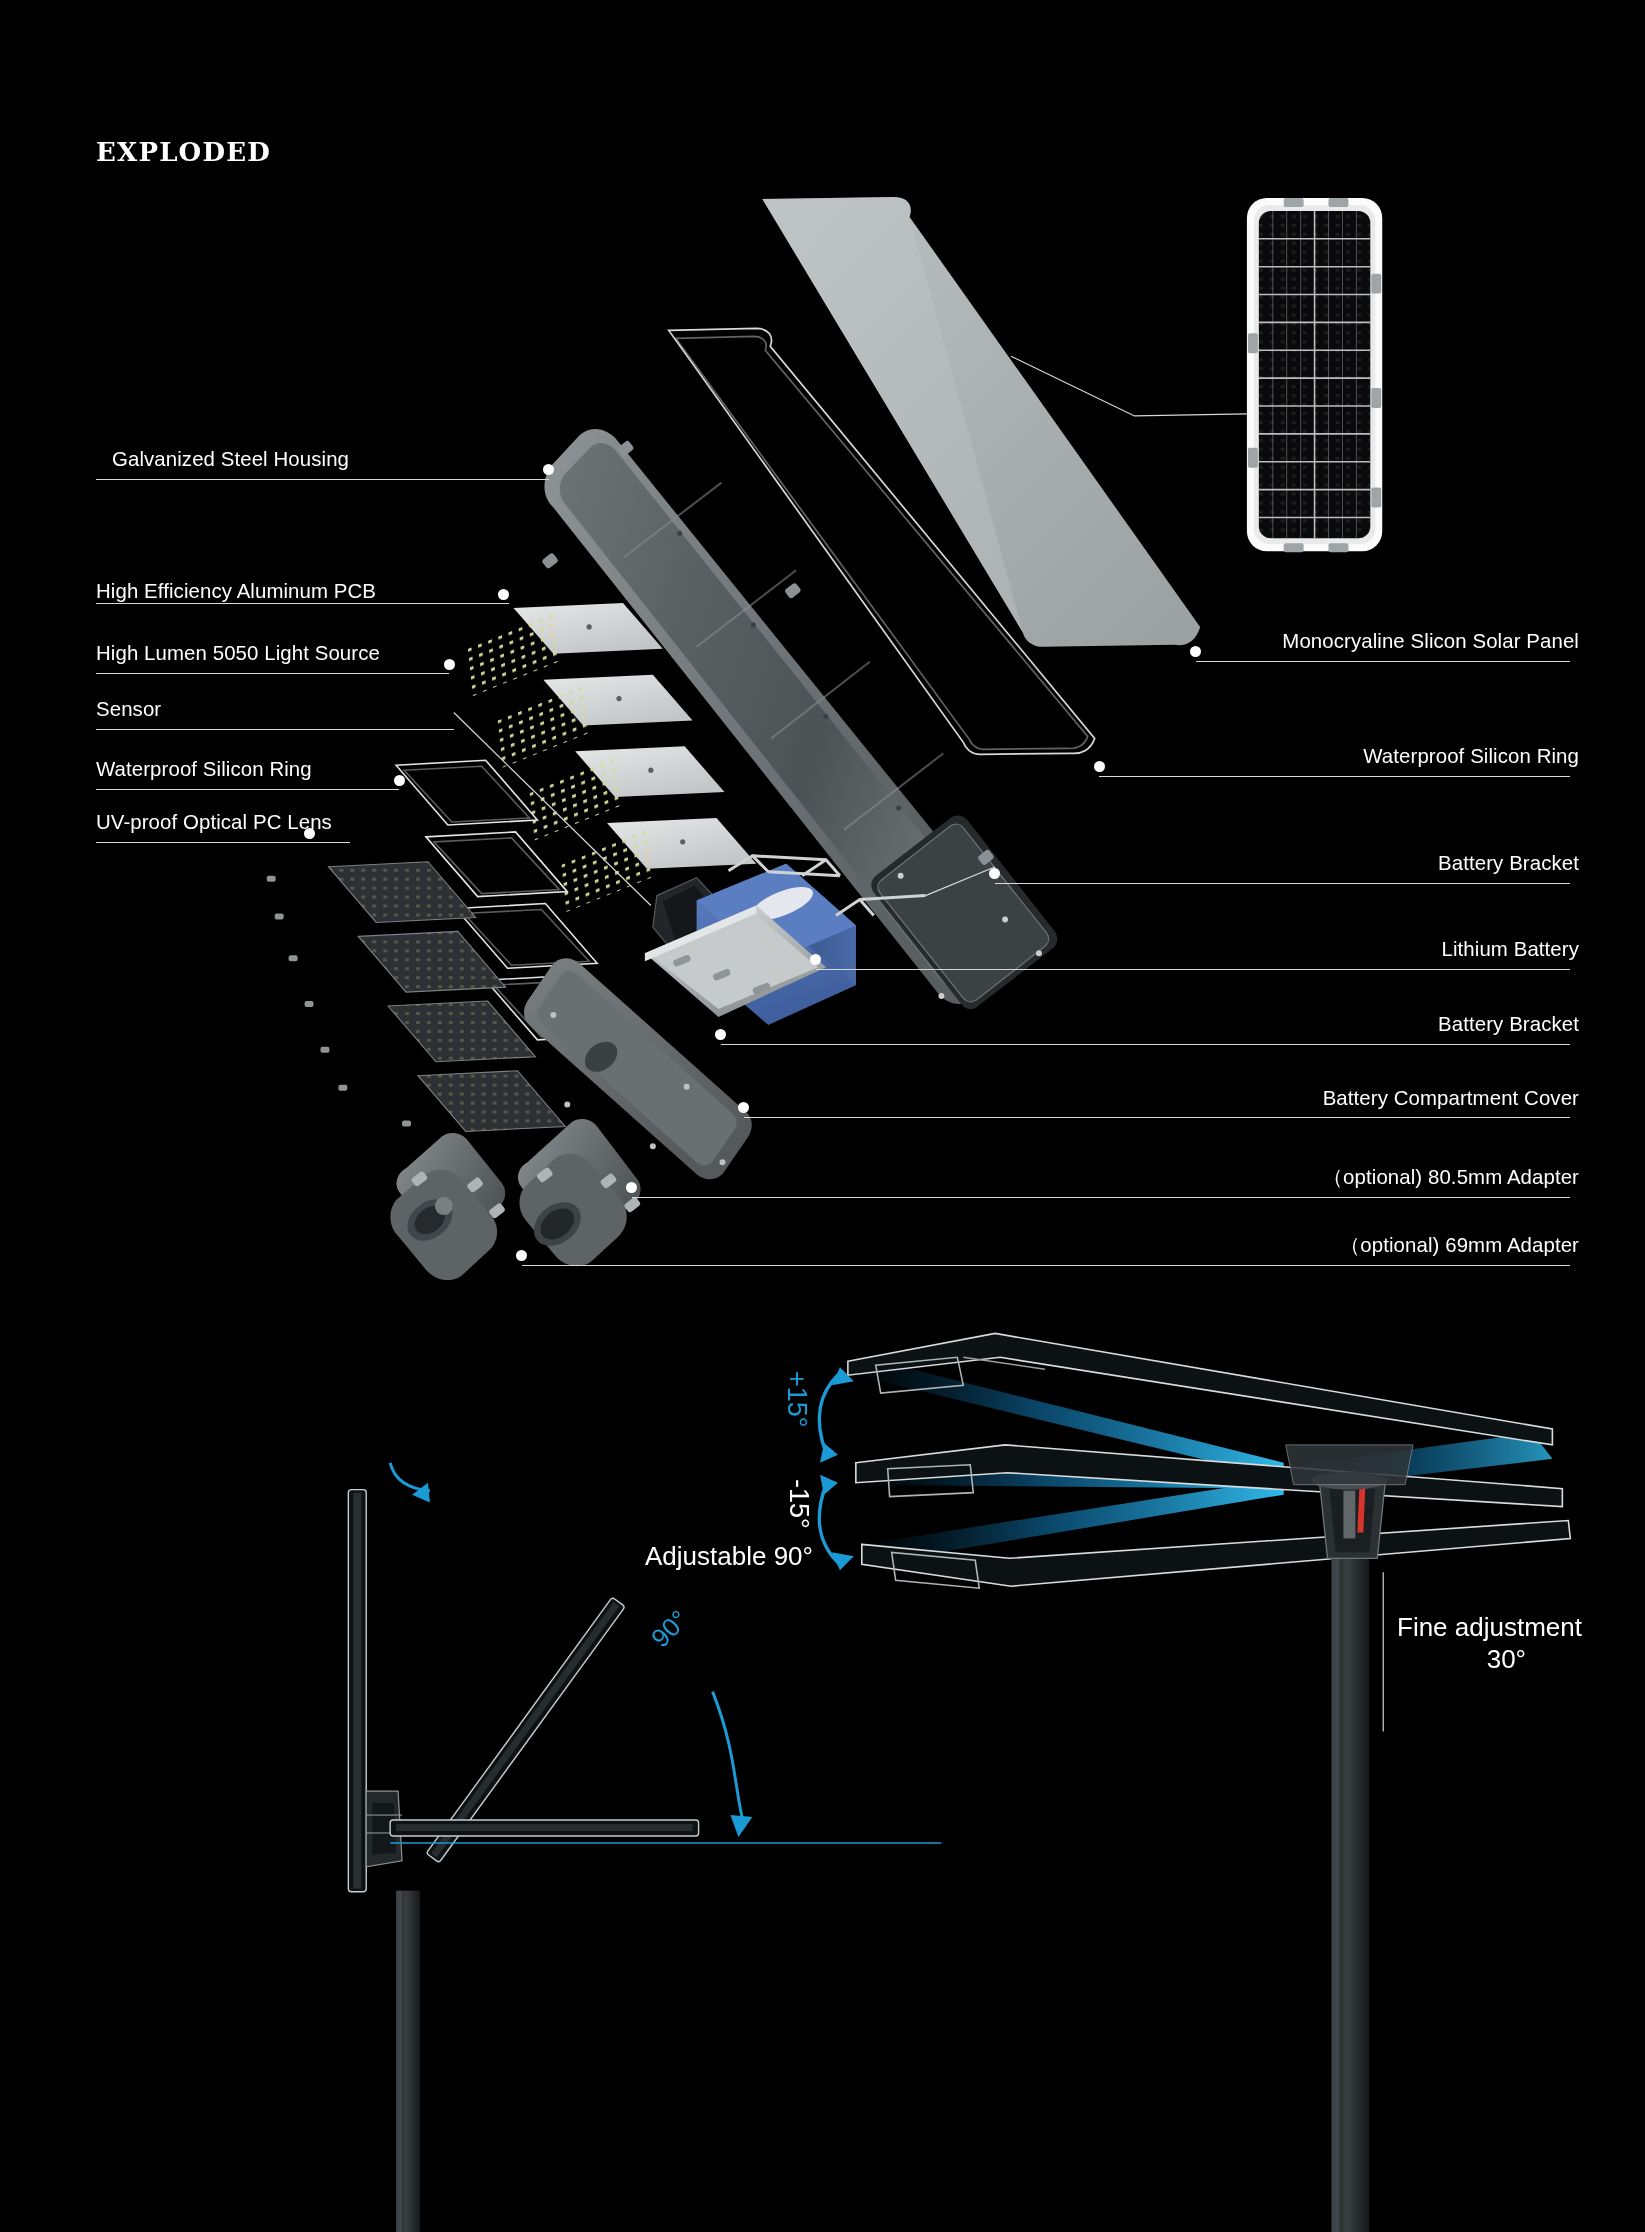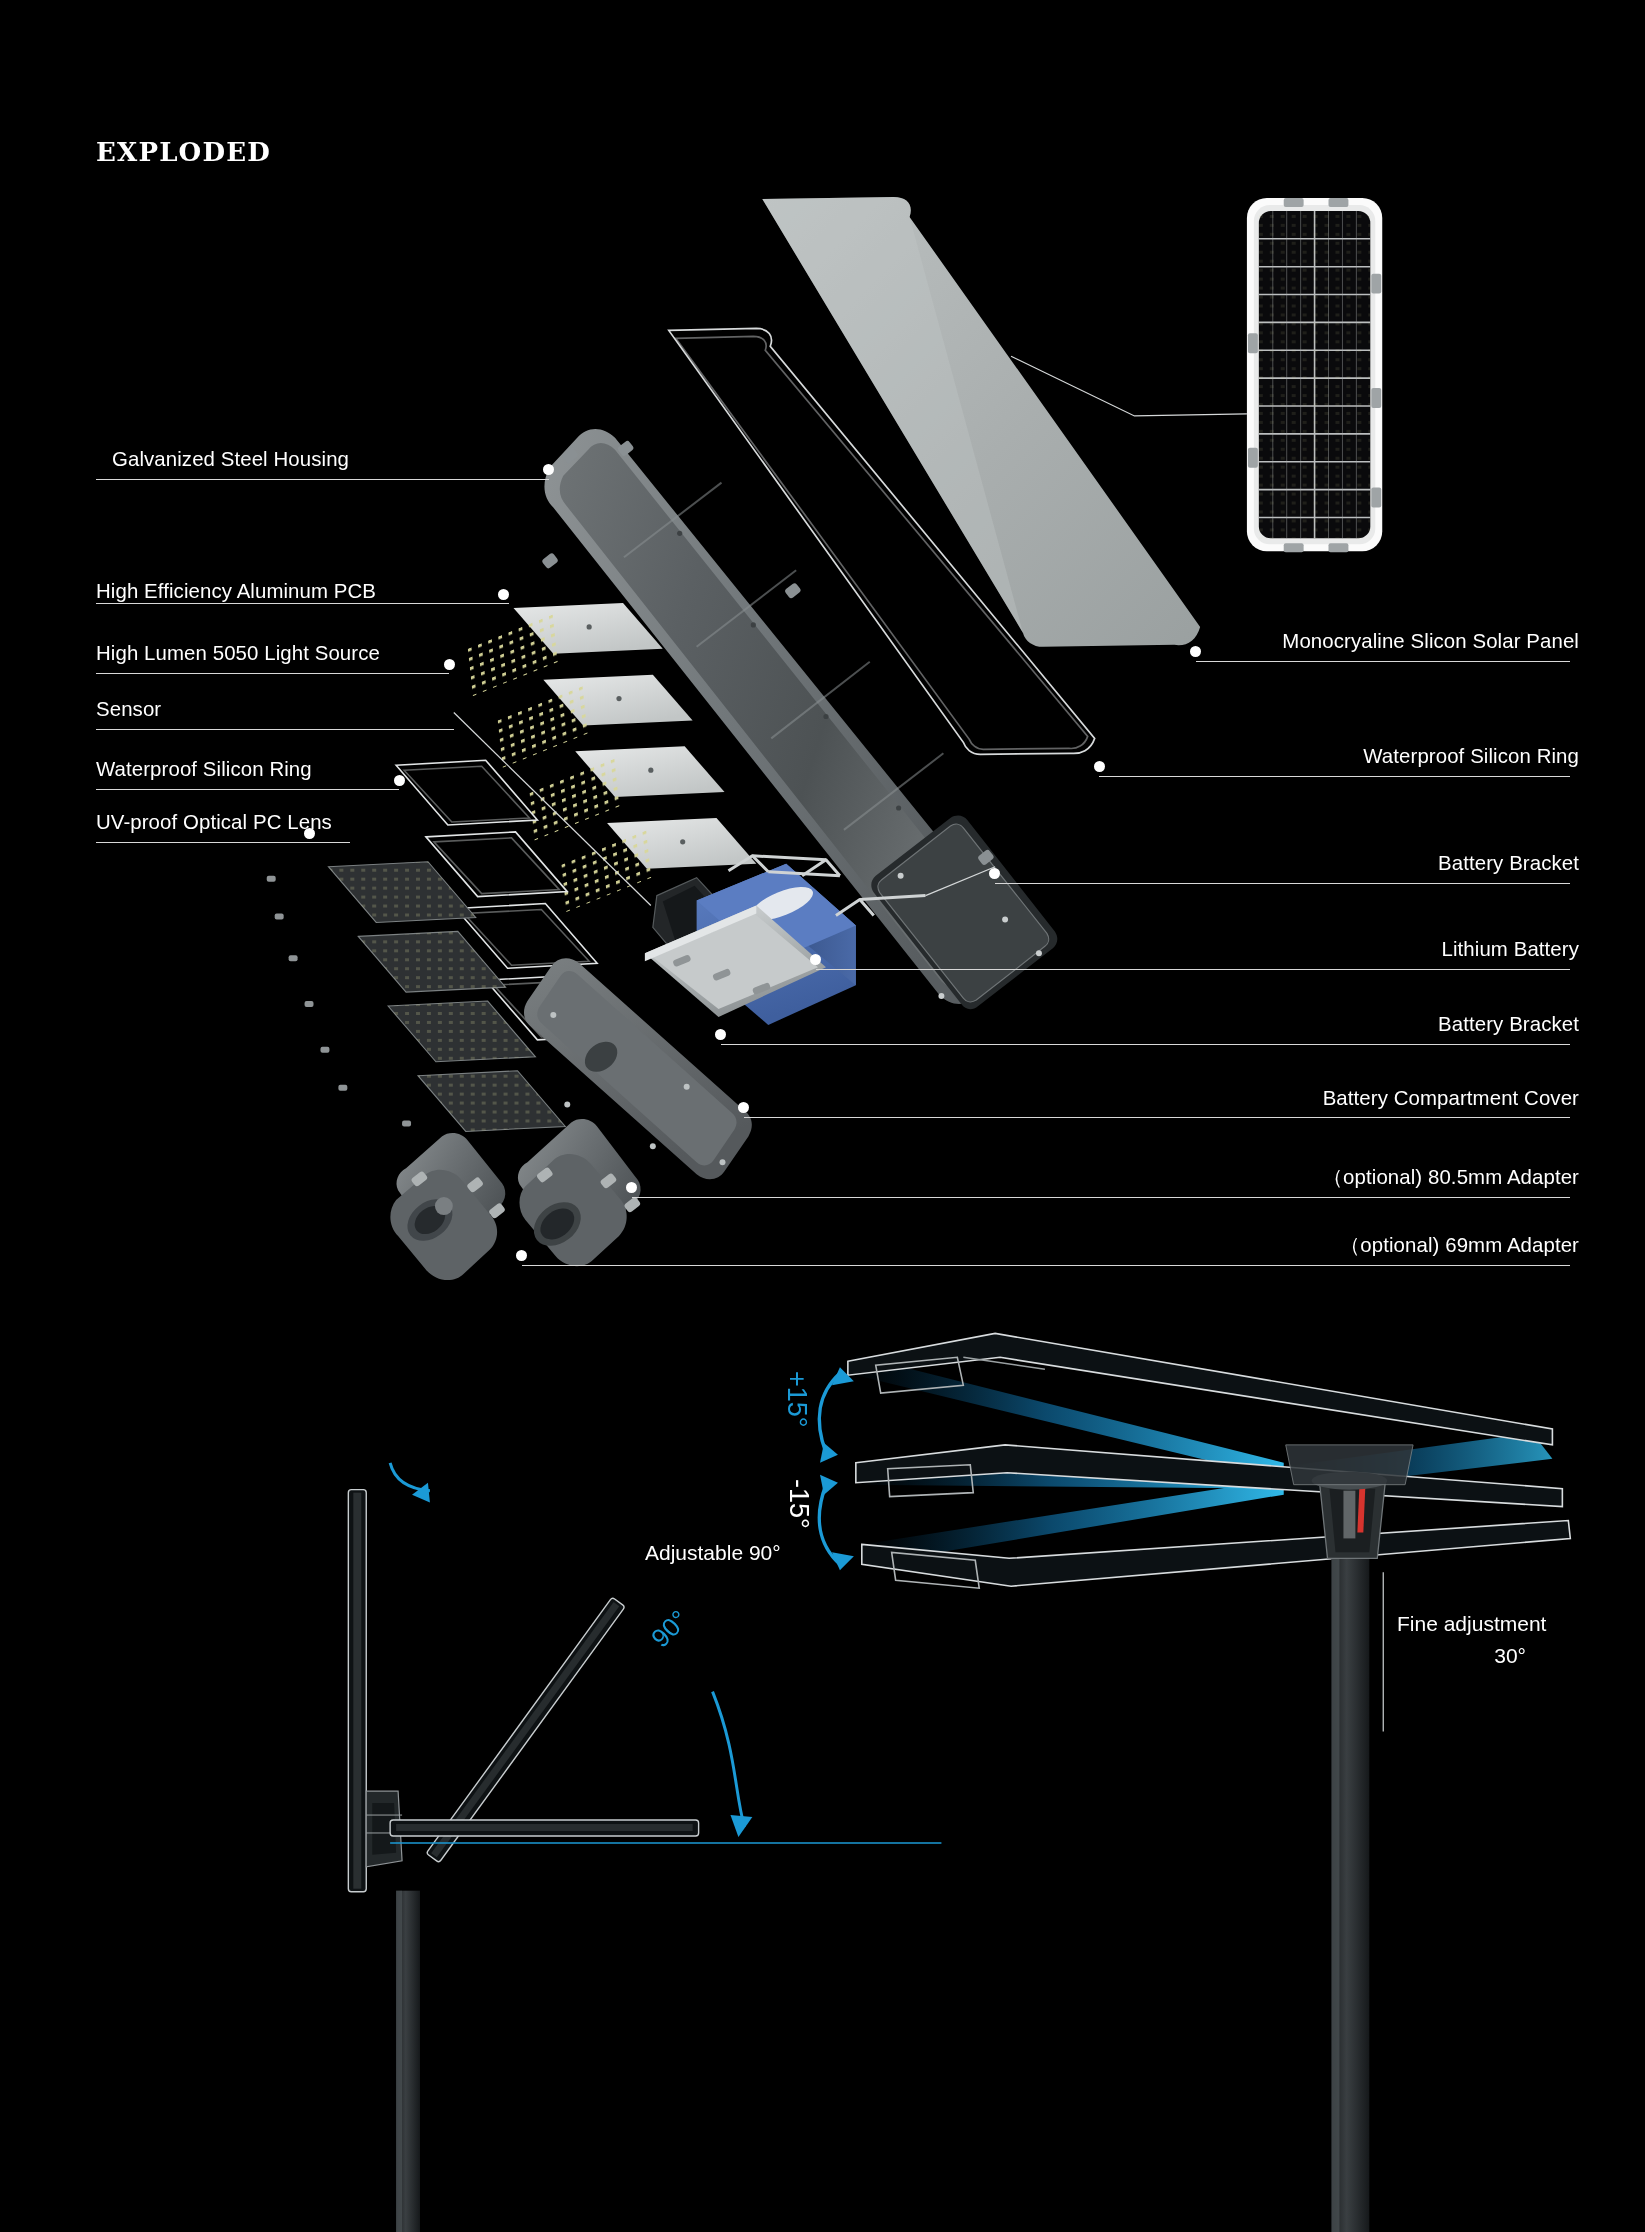--- a/index.html
+++ b/index.html
@@ -66,21 +66,21 @@
     left: 0;
     top: 0;
     width: 1646px;
     height: 2233px;
     pointer-events: none;
   }
 
   
   .anno {
     position: absolute;
-    font-size: 21px;
+    font-size: 26px;
     color: #ffffff;
     white-space: nowrap;
   }
   .anno.blue { color: #1b9ad6; }
   .rot90 {
     transform: rotate(90deg);
     transform-origin: left top;
   }
   .rot-45 {
     transform: rotate(-45deg);

